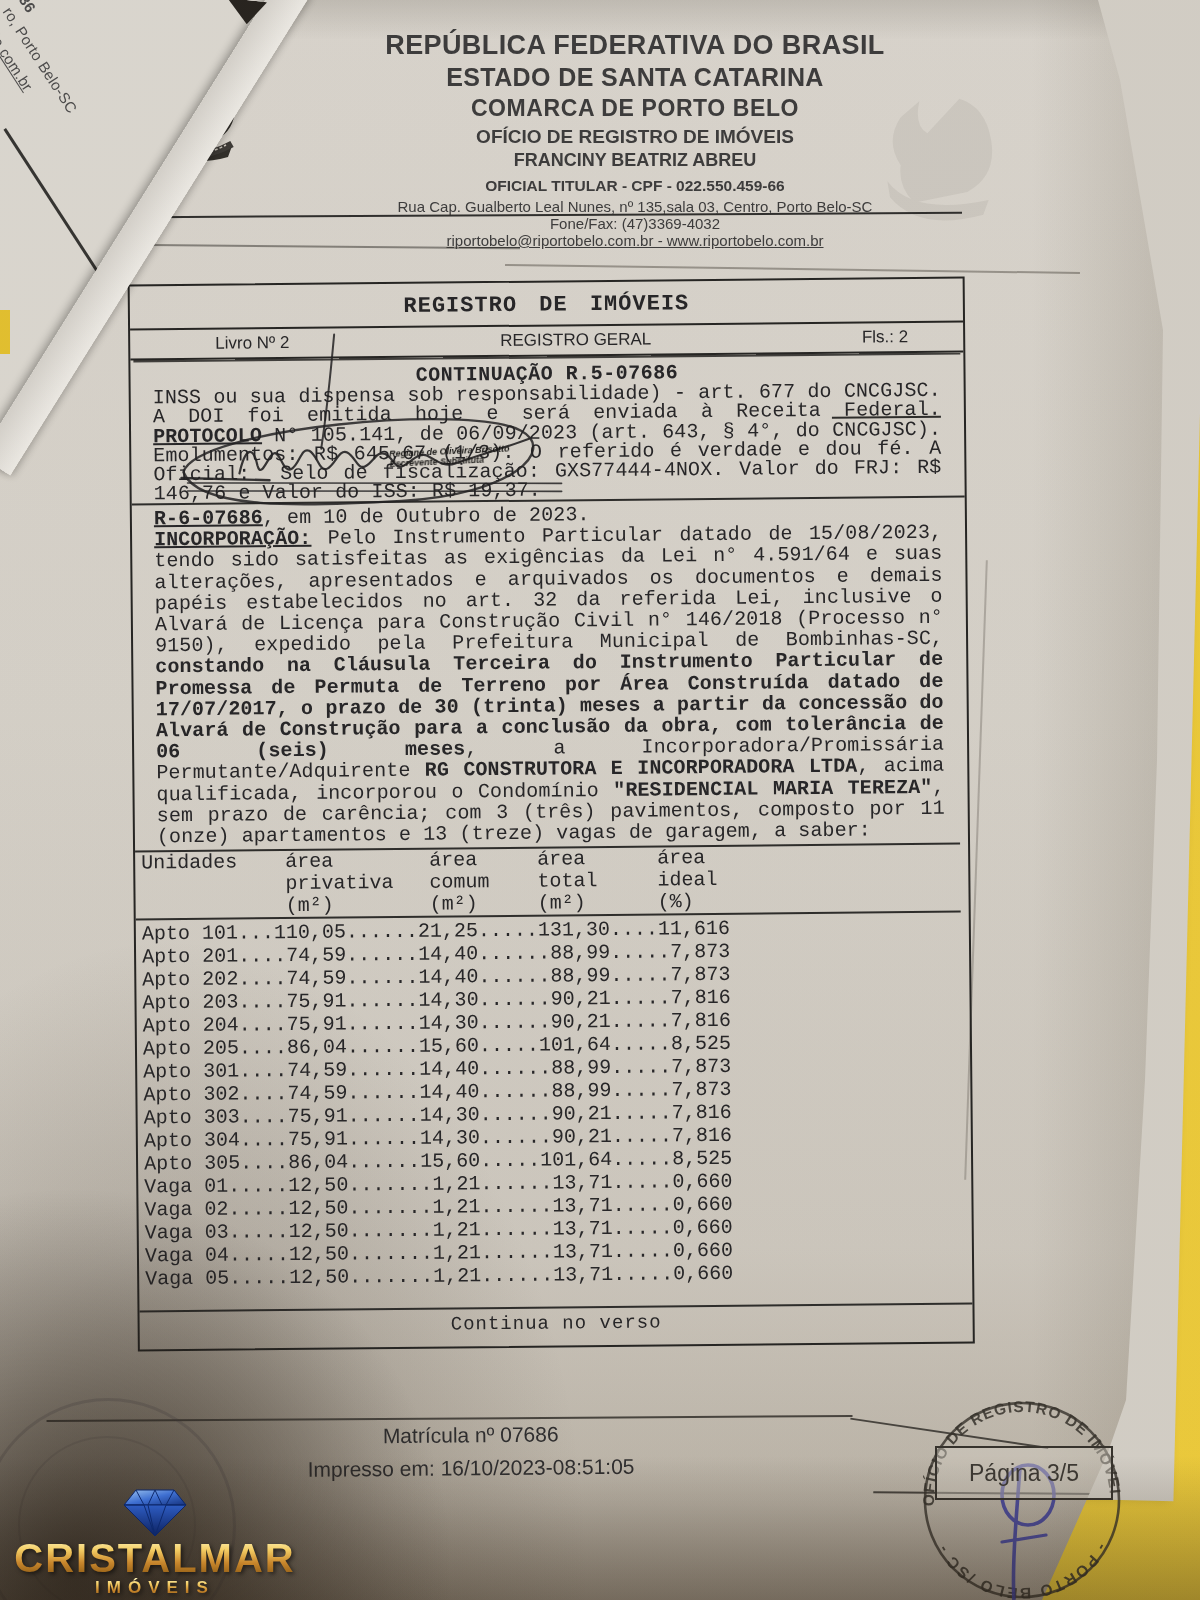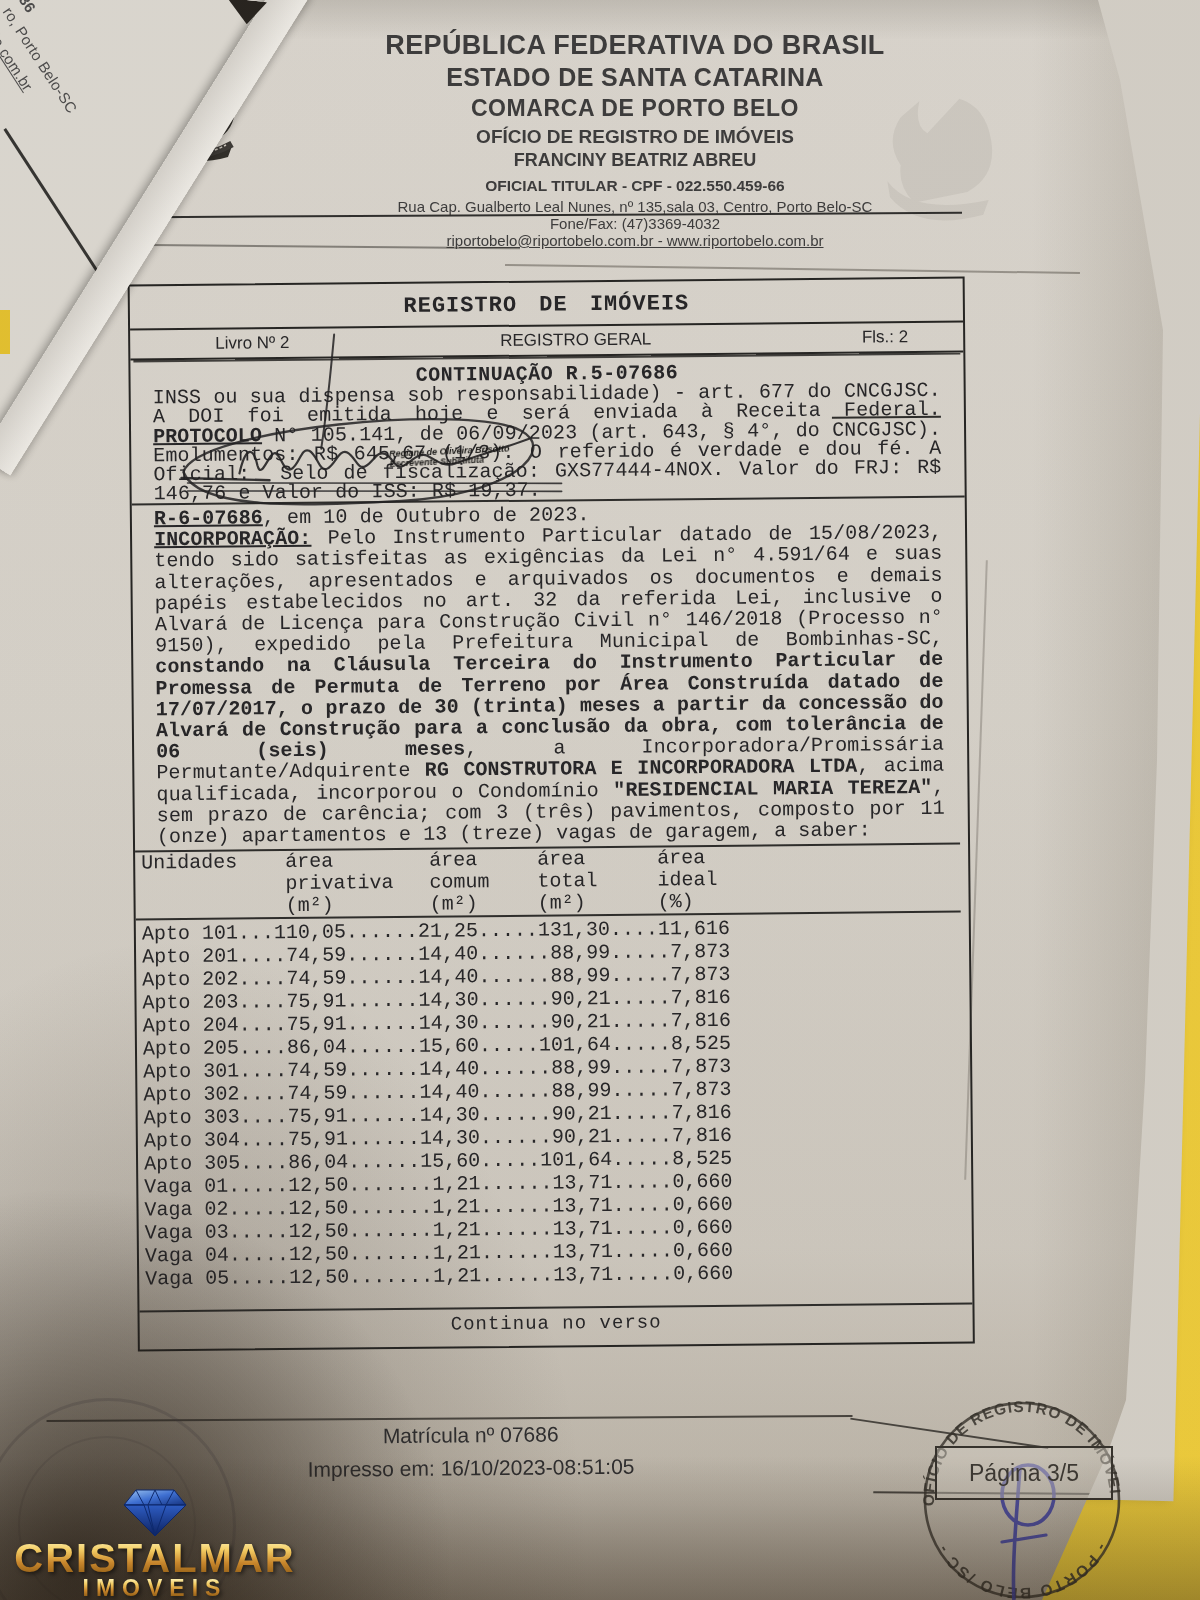--- a/index.html
+++ b/index.html
@@ -89,21 +89,21 @@
      radial-gradient(circle at 6% 98%, rgba(25,17,9,.62), rgba(25,17,9,.28) 200px, transparent 380px),
      linear-gradient(to top, rgba(38,27,15,.38), transparent 9%),
      linear-gradient(rgba(120,100,60,.05),rgba(120,100,60,.05));}
   .logo{left:0px;top:1486px;width:310px;text-align:center;}
   .logo .gem{display:block;margin:0 auto;}
   .gold{font-weight:700;letter-spacing:2px;
     background:linear-gradient(180deg,#fdf0b0 4%,#f3cc63 30%,#c8862c 62%,#8f5c14 95%);
     -webkit-background-clip:text;background-clip:text;color:transparent;
     filter:drop-shadow(2px 2px 2px rgba(0,0,0,.55));}
   .logo-main{font-size:40px;line-height:40px;}
-  .logo-sub{font-size:23px;letter-spacing:7px;line-height:20px;}
+  .logo-sub{font-size:17px;letter-spacing:7px;line-height:20px;}
   
   .overlay-strip{left:-138px;top:208px;width:566px;height:36px;background:linear-gradient(to bottom,#f0eeea,#d7d4cf);
     transform:rotate(122deg);box-shadow:0 4px 9px rgba(0,0,0,.28),0 -3px 7px rgba(0,0,0,.18);}
   .dark-wedge{left:226px;top:0;width:40px;height:24px;background:#24211e;
     clip-path:polygon(0 0,100% 0,55% 100%);transform:rotate(6deg);}
 </style>
 </head>
 <body>
 
 <div id="scene">

